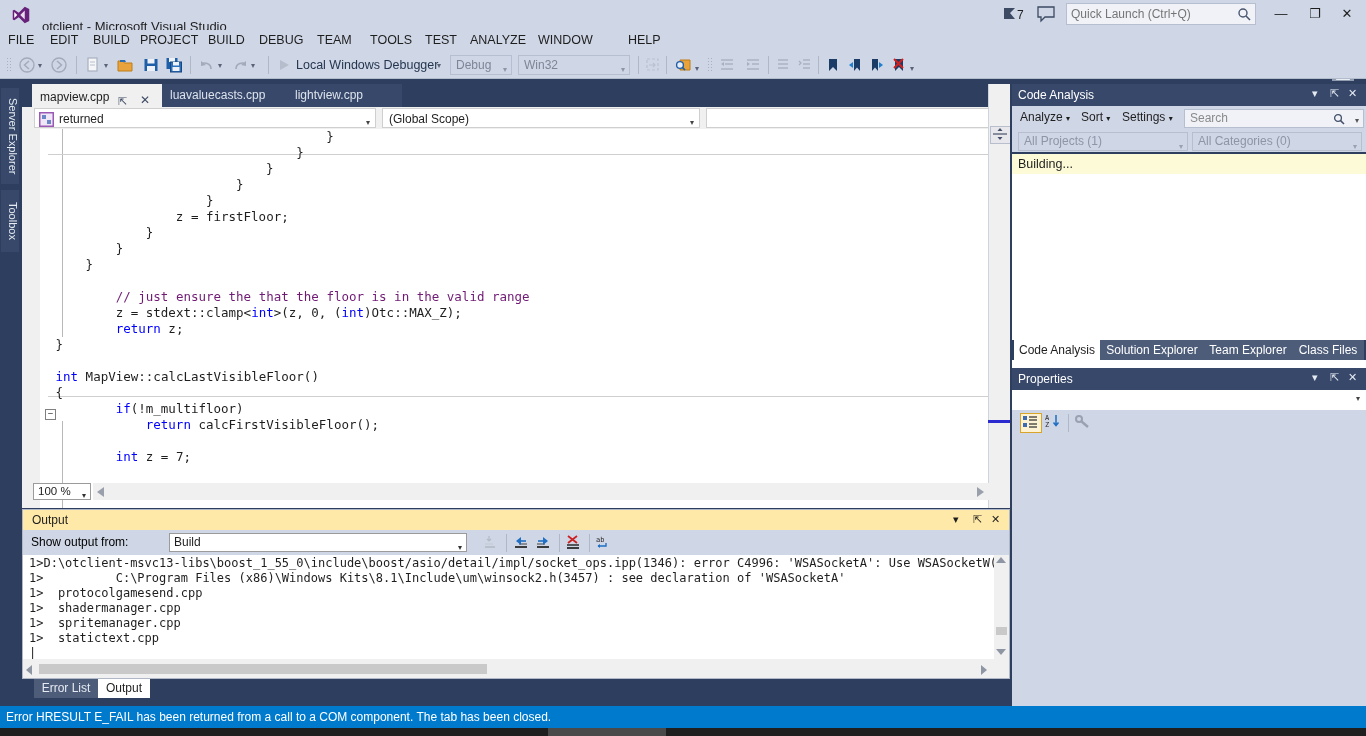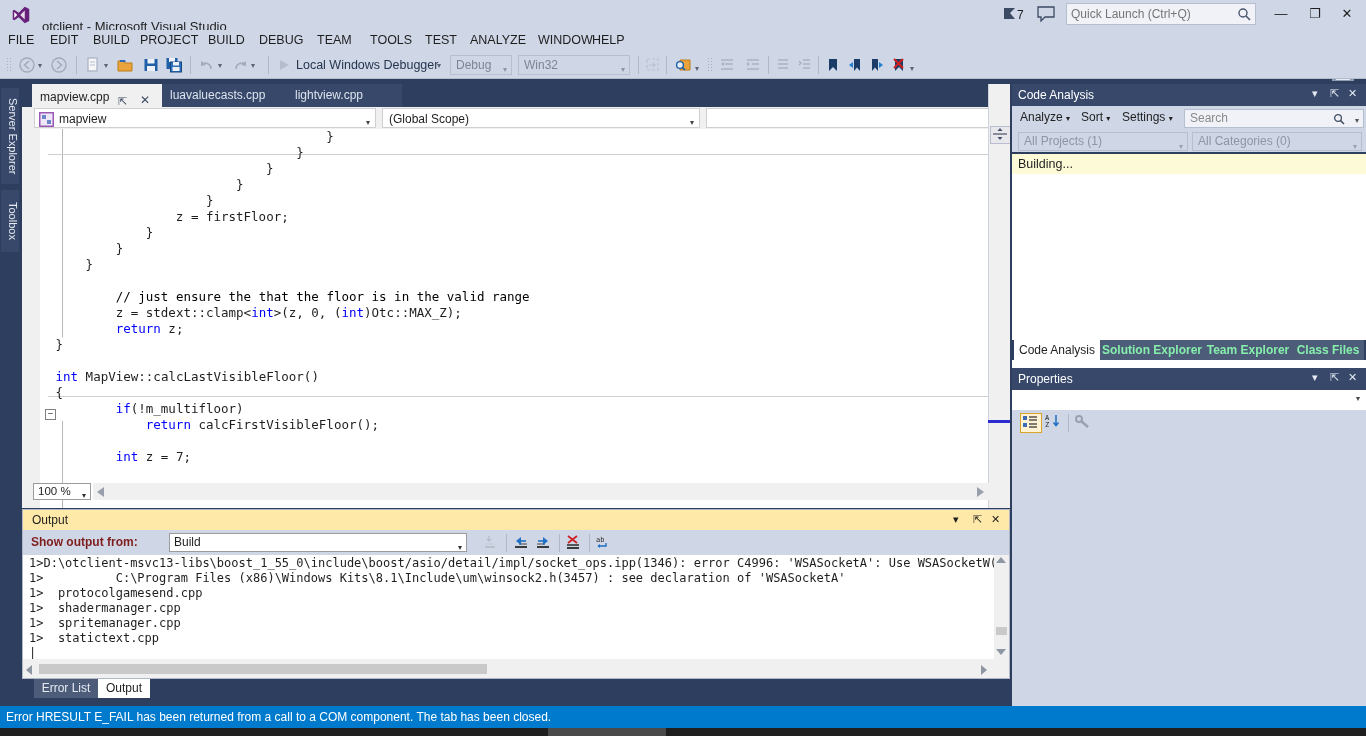--- a/index.html
+++ b/index.html
@@ -68,40 +68,40 @@
 
   .code{position:absolute;left:0;top:45px;width:988px;height:379px;background:#fff;overflow:hidden;}
   .gutter{position:absolute;left:0;top:0;width:18px;height:379px;background:#f0f0f0;}
   .indicator-line{position:absolute;left:18px;top:0;width:6px;height:379px;background:#fff;}
   .codetext{position:absolute;left:26px;top:0;width:950px;height:379px;
             font-family:"DejaVu Sans Mono","Liberation Mono",monospace;font-size:12.5px;line-height:16px;color:#1e1e1e;
             white-space:pre;}
   .sepline{position:absolute;left:26px;width:960px;height:1px;background:#cfcfcf;}
   .vline{position:absolute;width:1px;background:#b8b8b8;}
   .kw{color:#0000ff;}
-  .cm{color:#000000;}
+  .cm{color:#701a75;}
   .collapse{position:absolute;width:9px;height:9px;border:1px solid #808080;background:#fff;
             font-size:9px;line-height:7px;text-align:center;color:#404040;font-family:"DejaVu Sans Mono",monospace;}
 
   .vscroll{position:absolute;left:988px;top:84px;width:22px;height:424px;background:#f0f0f0;border-left:1px solid #cdd3df;}
   .split-handle{position:absolute;left:989px;top:126px;width:20px;height:16px;background:#e8e8ec;border:1px solid #b9bece;}
   .sb-arrow{position:absolute;left:994px;width:0;height:0;border-left:6px solid transparent;border-right:6px solid transparent;}
   .sb-mark{position:absolute;left:988px;width:22px;height:3px;background:#2b2bd0;}
   .zoombox{position:absolute;left:33px;top:483px;width:58px;height:17px;background:#fff;border:1px solid #9b9b9b;
            font-size:11.5px;line-height:15px;padding-left:4px;box-sizing:border-box;}
   .zoombox .cc{position:absolute;right:4px;top:4px;font-size:8px;color:#333;}
   .hscroll{position:absolute;left:93px;top:483px;width:900px;height:17px;background:#f0f0f0;}
 
   
   .outpanel{position:absolute;left:22px;top:509px;width:988px;height:170px;background:#f0f0f0;border:1px solid #b0b8c8;box-sizing:border-box;}
   .out-title{position:absolute;left:0;top:0;width:986px;height:20px;background:#ffe9a8;}
   .out-title .t{position:absolute;left:9px;top:3px;font-size:12px;color:#1e1e1e;}
   .panel-btn{position:absolute;top:3px;font-size:11px;color:#1e1e1e;}
   .out-toolbar{position:absolute;left:0;top:20px;width:986px;height:25px;background:#cfd6e6;}
-  .out-lbl{position:absolute;left:8px;top:5px;font-size:12px;color:#7f1d1d;font-weight:bold;}
+  .out-lbl{position:absolute;left:8px;top:5px;font-size:12px;color:#000000;}
   .out-combo{position:absolute;left:146px;top:3px;width:298px;height:19px;background:#fff;border:1px solid #9b9b9b;
              box-sizing:border-box;font-size:12px;line-height:17px;padding-left:4px;}
   .out-combo .cc{position:absolute;right:4px;top:5px;font-size:8px;color:#333;}
   .out-body{position:absolute;left:0;top:45px;width:986px;height:104px;background:#fff;overflow:hidden;}
   .out-text{position:absolute;left:6px;top:1px;
             font-family:"DejaVu Sans Mono","Liberation Mono",monospace;font-size:12px;line-height:15px;color:#1e1e1e;white-space:pre;}
   .out-vscroll{position:absolute;right:0;top:45px;width:15px;height:104px;background:#f0f0f0;}
   .out-hscroll{position:absolute;left:0;bottom:2px;width:971px;height:14px;background:#f0f0f0;}
   .out-tabs{position:absolute;left:22px;top:679px;width:988px;height:19px;background:#2d3e5f;}
   .out-tab{position:absolute;top:0;height:19px;line-height:19px;font-size:12px;padding:0 7px;}
@@ -118,21 +118,21 @@
              font-size:12px;color:#8a8a8a;line-height:17px;padding-left:5px;}
   .rp-filters{position:absolute;left:2px;width:354px;height:22px;background:#cfd6e6;}
   .rp-filter{position:absolute;top:2px;height:19px;background:#cfd6e6;border:1px solid #b6bfd0;box-sizing:border-box;
              font-size:12px;color:#8e95a5;line-height:17px;padding-left:5px;}
   .rp-filter .cc{position:absolute;right:4px;top:5px;font-size:8px;color:#9aa1b1;}
   .rp-body{position:absolute;left:2px;width:354px;background:#fff;}
   .building{position:absolute;left:0;top:0;width:354px;height:20px;background:#fdfbd7;font-size:12.5px;color:#1e1e1e;line-height:20px;padding-left:6px;box-sizing:border-box;}
   .rp-tabs{position:absolute;left:2px;width:354px;height:20px;background:#2d3e5f;}
   .rp-tab{position:absolute;top:0;height:20px;line-height:20px;font-size:12px;padding:0 6px;}
   .rp-tab.active{background:#fff;color:#1e1e1e;}
-  .rp-tab.inactive{background:#4c5c79;color:#86efac;font-weight:bold;}
+  .rp-tab.inactive{background:#4c5c79;color:#ffffff;}
   .prop-valuebar{position:absolute;left:2px;width:354px;height:20px;background:#fff;}
   .prop-toolbar{position:absolute;left:2px;width:354px;height:24px;background:#cfd6e6;}
   .prop-btn{position:absolute;top:3px;width:20px;height:18px;}
 
   
   .statusbar{position:absolute;left:0;top:706px;width:1366px;height:22px;background:#007acc;}
   .status-text{position:absolute;left:6px;top:4px;font-size:12px;color:#fff;white-space:nowrap;}
   .taskbar{position:absolute;left:0;top:728px;width:1366px;height:8px;background:#1f1f1f;}
   .taskbar-hl{position:absolute;left:548px;top:728px;width:118px;height:8px;background:#4a4a4a;}
 </style>
@@ -177,21 +177,21 @@
     <div class="menu-item" style="left:50px">EDIT</div>
     <div class="menu-item" style="left:93px">BUILD</div>
     <div class="menu-item" style="left:140px">PROJECT</div>
     <div class="menu-item" style="left:208px">BUILD</div>
     <div class="menu-item" style="left:259px">DEBUG</div>
     <div class="menu-item" style="left:317px">TEAM</div>
     <div class="menu-item" style="left:370px">TOOLS</div>
     <div class="menu-item" style="left:425px">TEST</div>
     <div class="menu-item" style="left:470px">ANALYZE</div>
     <div class="menu-item" style="left:538px">WINDOW</div>
-    <div class="menu-item" style="left:592px">HELP</div>
+    <div class="menu-item" style="left:628px">HELP</div>
     <div class="signin">Sign in</div>
     <svg class="acct-icon" viewBox="0 0 22 20">
       <rect width="22" height="20" fill="#919cb0"></rect>
       <circle cx="11" cy="7" r="3.2" fill="#e8ecf4"></circle>
       <path d="M4 19 C4 13.5 18 13.5 18 19 Z" fill="#e8ecf4"></path>
     </svg>
   </div>
 
   <div class="toolbar">
     <div class="grip" style="left:6px"></div>
@@ -342,21 +342,21 @@
       <span class="tabs-caret">▾</span>
     </div>
 
     <div class="navbars">
       <div class="navcombo" style="left:12px;width:342px">
         <svg class="nav-icon" viewBox="0 0 13 13">
           <rect x="0" y="0" width="13" height="13" fill="#efe7f7" stroke="#9b59b6"></rect>
           <rect x="2" y="2" width="4" height="4" fill="#6b86c4"></rect>
           <rect x="7" y="7" width="4" height="4" fill="#6b86c4"></rect>
         </svg>
-        <span style="position:absolute;left:24px;top:1px">mapview</span>
+        <span style="position:absolute;left:24px;top:1px">returned</span>
         <span class="cc">▾</span>
       </div>
       <div class="navcombo" style="left:360px;width:318px">
         <span style="position:absolute;left:6px;top:1px">(Global Scope)</span>
         <span class="cc">▾</span>
       </div>
       <div class="navcombo" style="left:684px;width:294px">
         <span class="cc">▾</span>
       </div>
     </div>

